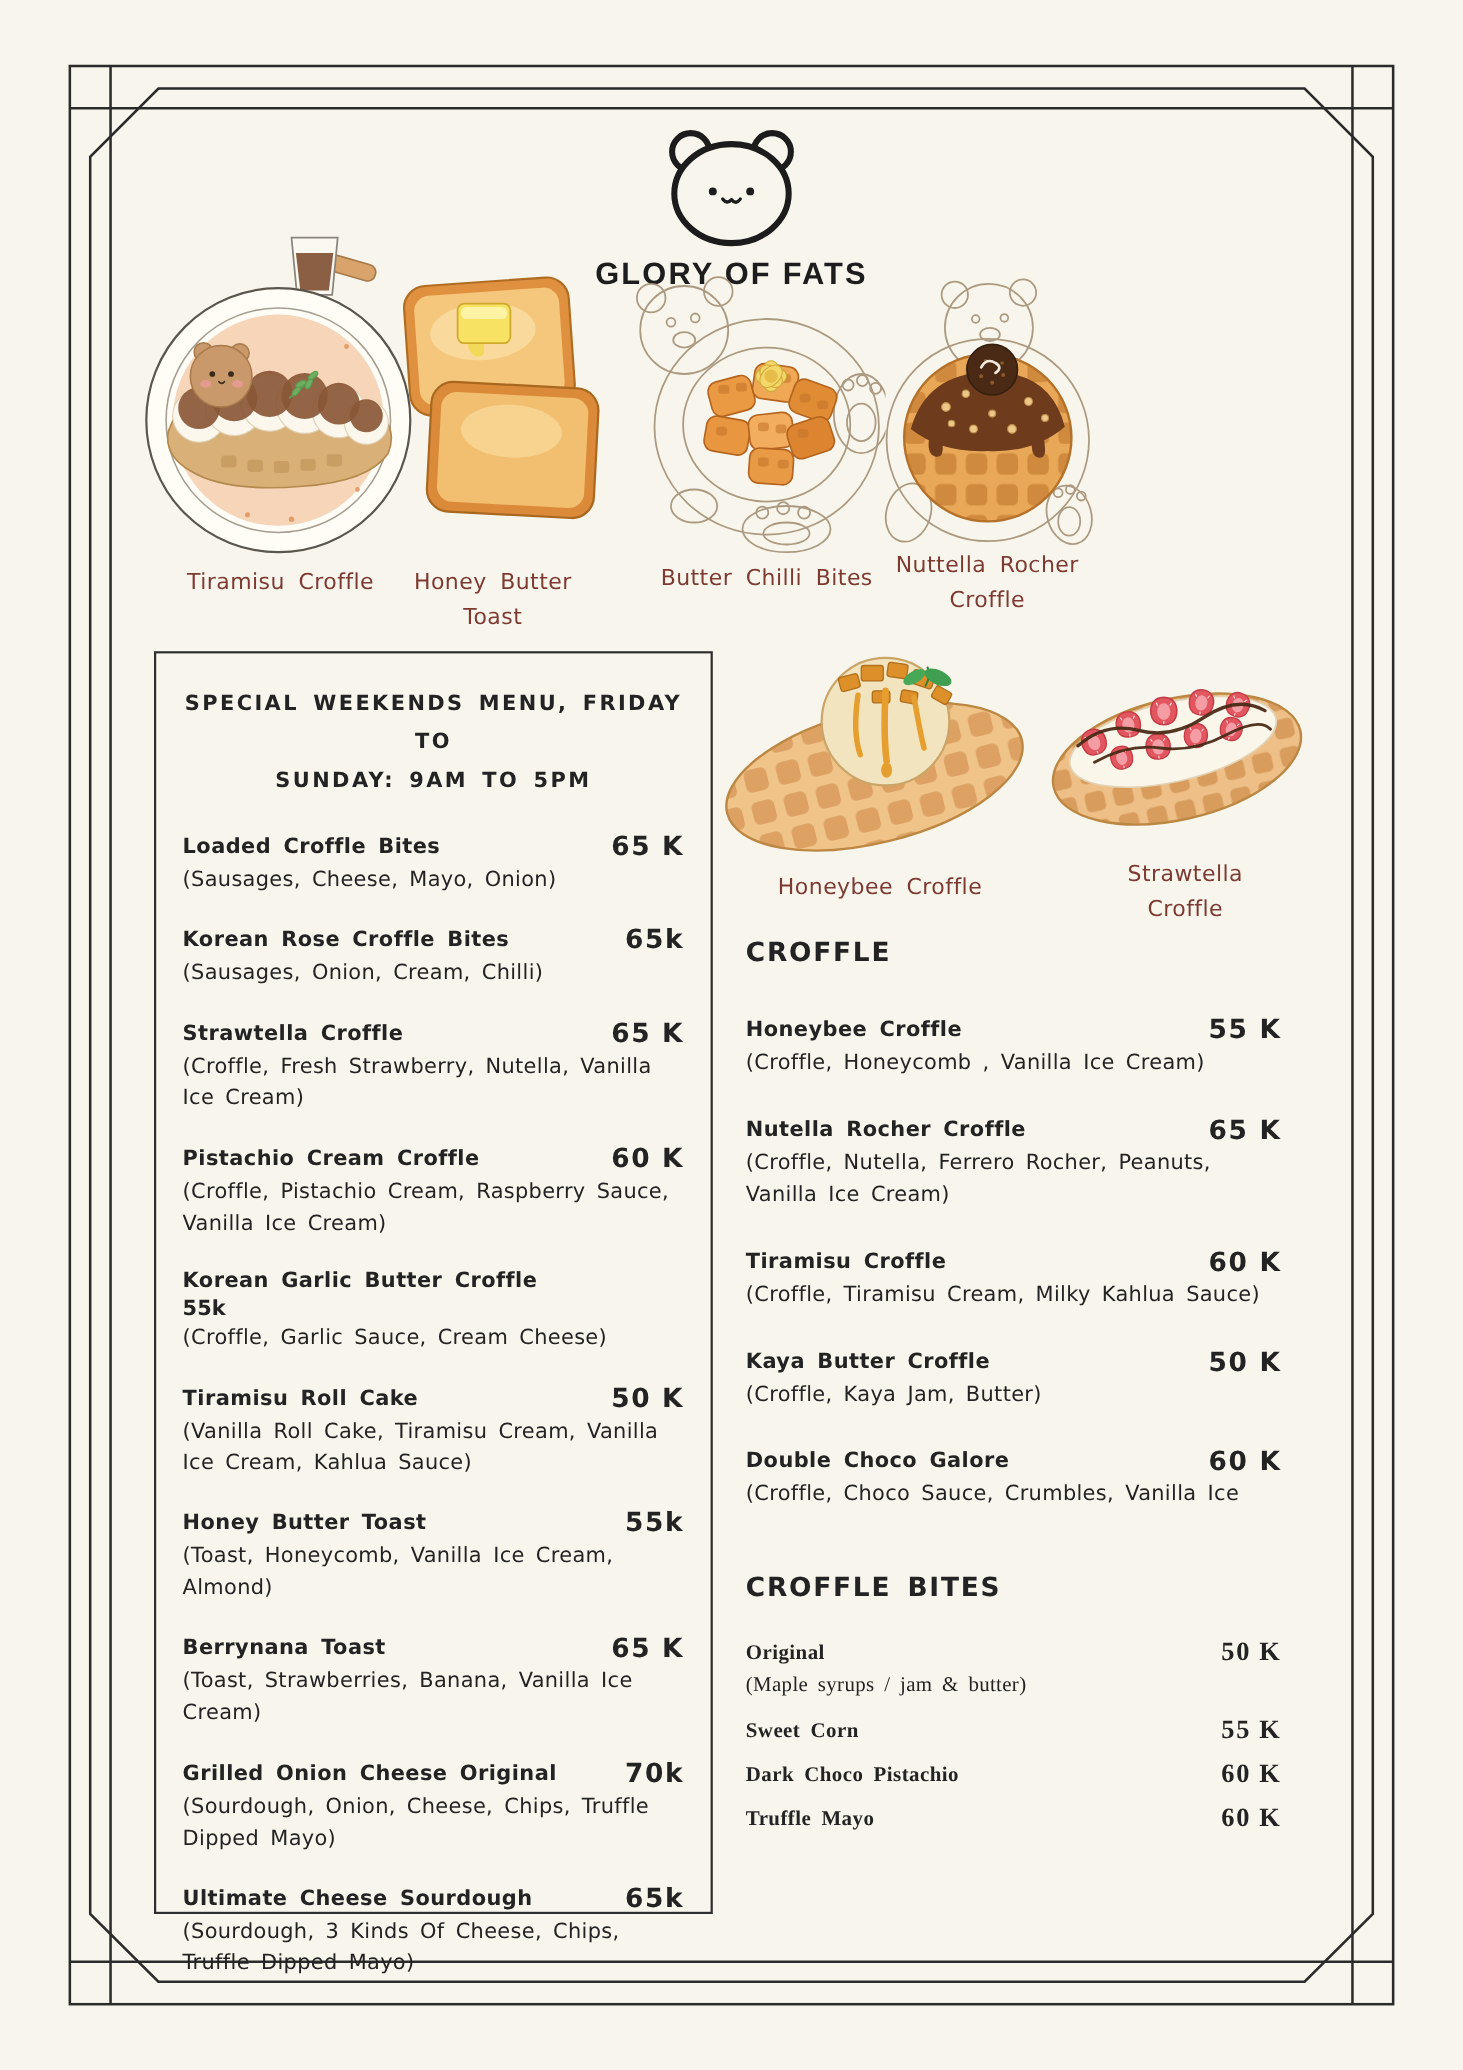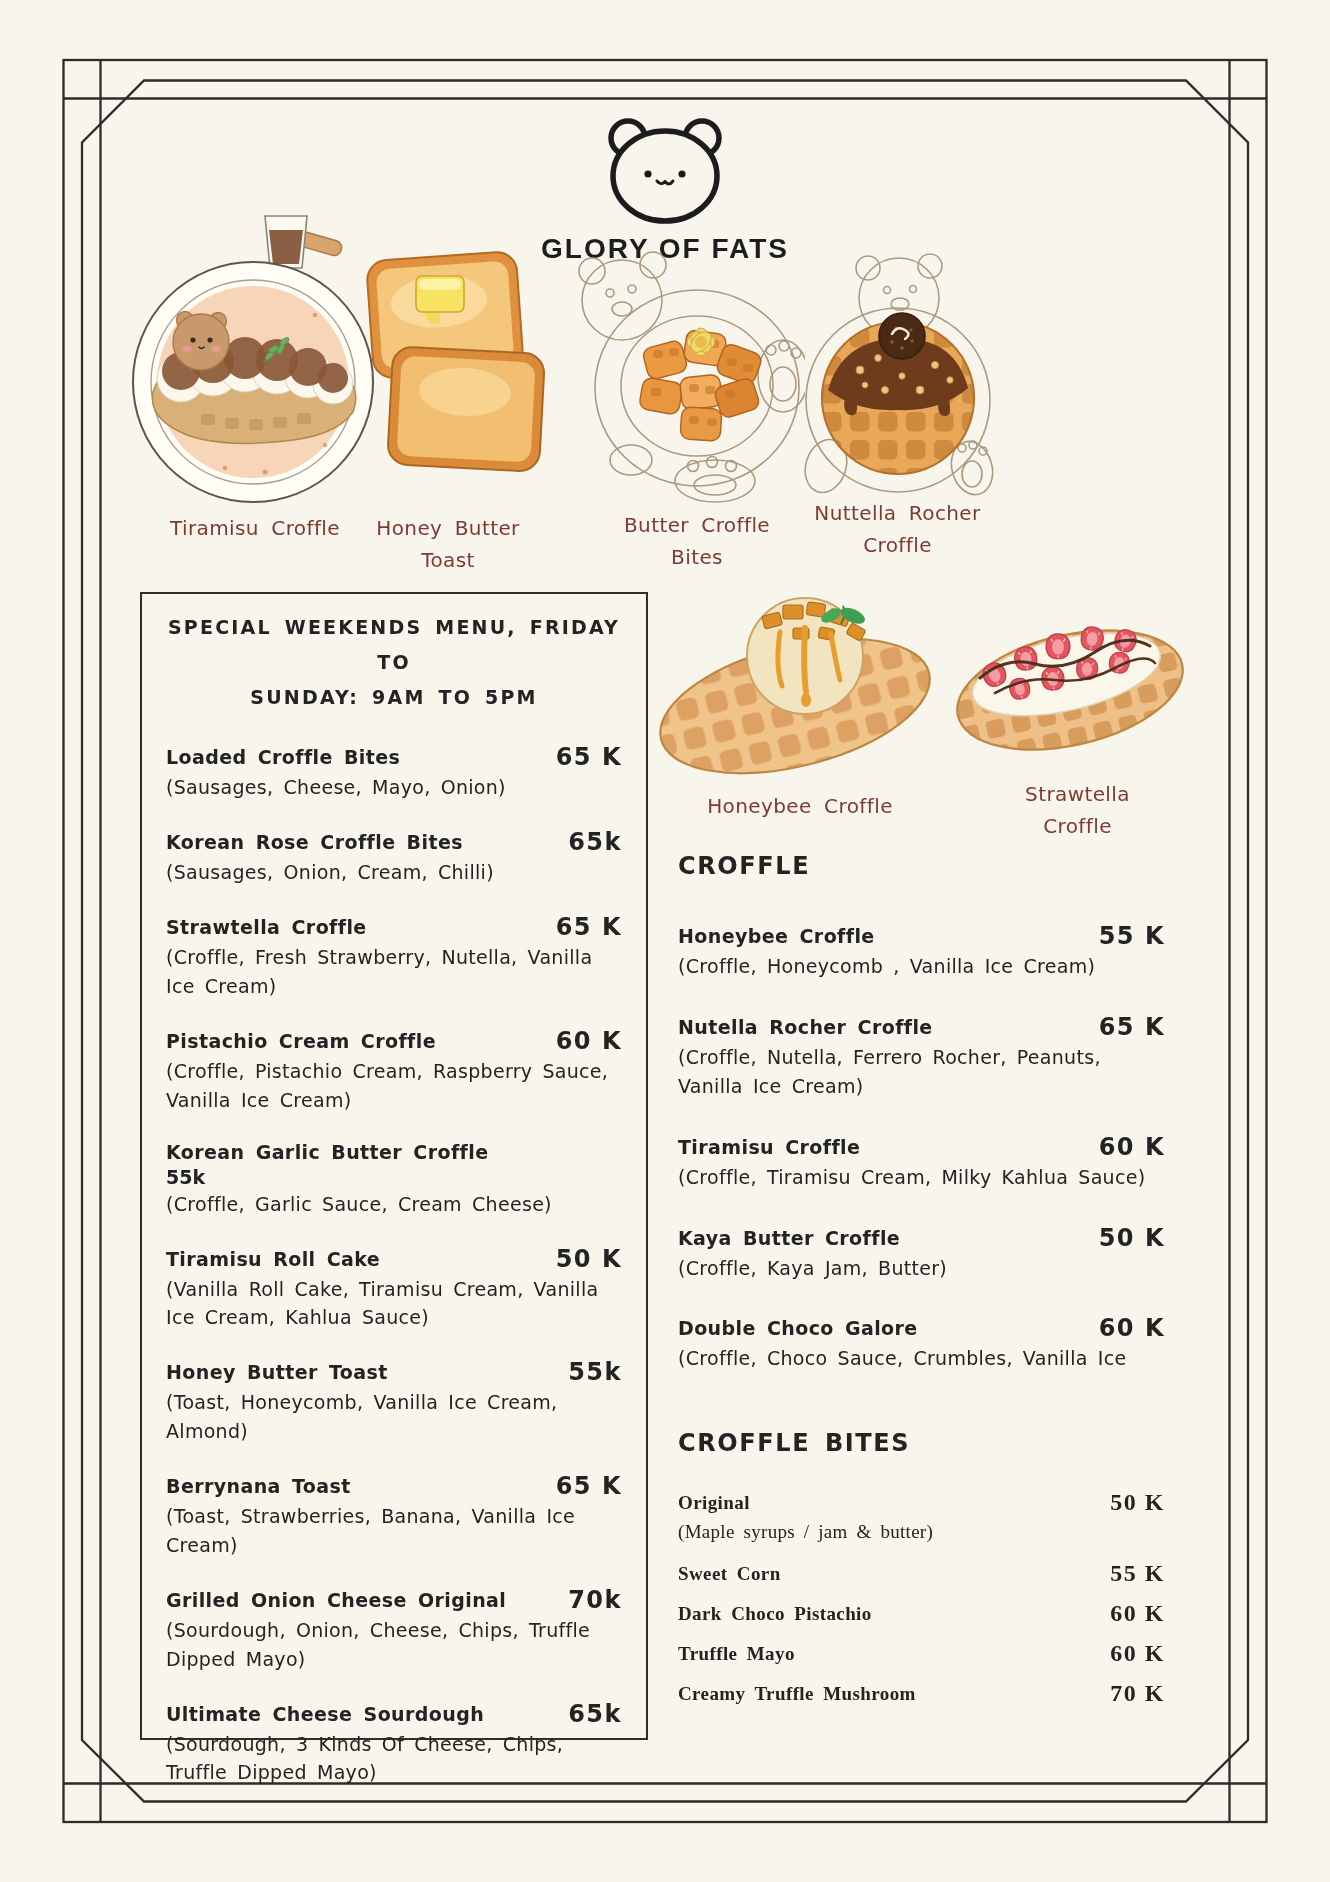--- a/index.html
+++ b/index.html
@@ -20,21 +20,21 @@
     font-family:"Liberation Sans", sans-serif; font-weight:700;
     font-size:28px; letter-spacing:2px; color:#1d1d1d;
   }
   .caption {
     position:absolute; color: var(--caption, #7d3a33);
     font-size:20px; line-height:1.62; text-align:center;
     word-spacing:.28em; letter-spacing:.4px;
   }
   .menu-box {
     position:absolute; left:140px; top:592px; width:508px; height:1148px;
-    border:2.5px solid #2e2e2e; padding:16px 24px 0 24px;
+    border:2.5px solid #2e2e2e; padding:28px 24px 0 24px;
   }
   .box-heading-wrap { margin-bottom:28px; }
   .box-heading {
     text-align:center; font-weight:700; font-size:19px;
     letter-spacing:2.2px; line-height:1.85; word-spacing:.22em;
   }
   .m-item { margin-bottom:26px; }
   .m-row { display:flex; justify-content:space-between; align-items:center; }
   .m-name { font-weight:700; font-size:19px; letter-spacing:.4px; word-spacing:.22em; }
   .m-price { font-weight:700; font-size:24px; letter-spacing:1.5px; white-space:nowrap; margin-left:12px; }
@@ -332,21 +332,21 @@
     <use href="#sb" transform="translate(137,102) rotate(6) scale(.95)"></use>
     <use href="#sb" transform="translate(169,96) rotate(14) scale(.9)"></use>
     <g fill="none" stroke="#4a2b17" opacity=".95" stroke-linecap="round">
       <path d="M30 110 Q 55 88 85 96 T 145 84 T 200 78" stroke-width="3"></path>
       <path d="M45 125 Q 75 108 105 112 T 165 100 T 205 95" stroke-width="2.6"></path>
     </g>
   </svg>
 
   <div class="caption" style="left:155px;top:512px;width:200px">Tiramisu Croffle</div>
   <div class="caption" style="left:348px;top:512px;width:200px">Honey Butter Toast</div>
-  <div class="caption" style="left:592px;top:509px;width:210px">Butter Croffle Bites</div>
+  <div class="caption" style="left:592px;top:509px;width:210px">Butter Chilli Bites</div>
   <div class="caption" style="left:805px;top:497px;width:185px">Nuttella Rocher Croffle</div>
   <div class="caption" style="left:700px;top:790px;width:200px">Honeybee Croffle</div>
   <div class="caption" style="left:1005px;top:778px;width:145px">Strawtella Croffle</div>
 
   <div class="menu-box">
     <div class="box-heading-wrap">
       <div class="box-heading">SPECIAL WEEKENDS MENU, FRIDAY TO</div>
       <div class="box-heading">SUNDAY: 9AM TO 5PM</div>
     </div>
     <div id="special-items">
@@ -518,23 +518,16 @@
   </div>
 
   <div class="m-item">
     <div class="m-row">
       <span class="m-name">Truffle Mayo</span>
       <span class="m-price">60 K</span>
     </div>
 
   </div>
 
-  <div class="m-item">
-    <div class="m-row">
-      <span class="m-name">Creamy Truffle Mushroom</span>
-      <span class="m-price">70 K</span>
-    </div>
-
-  </div>
 </div>
   </div>
 
 </div>
 
 </body></html>

